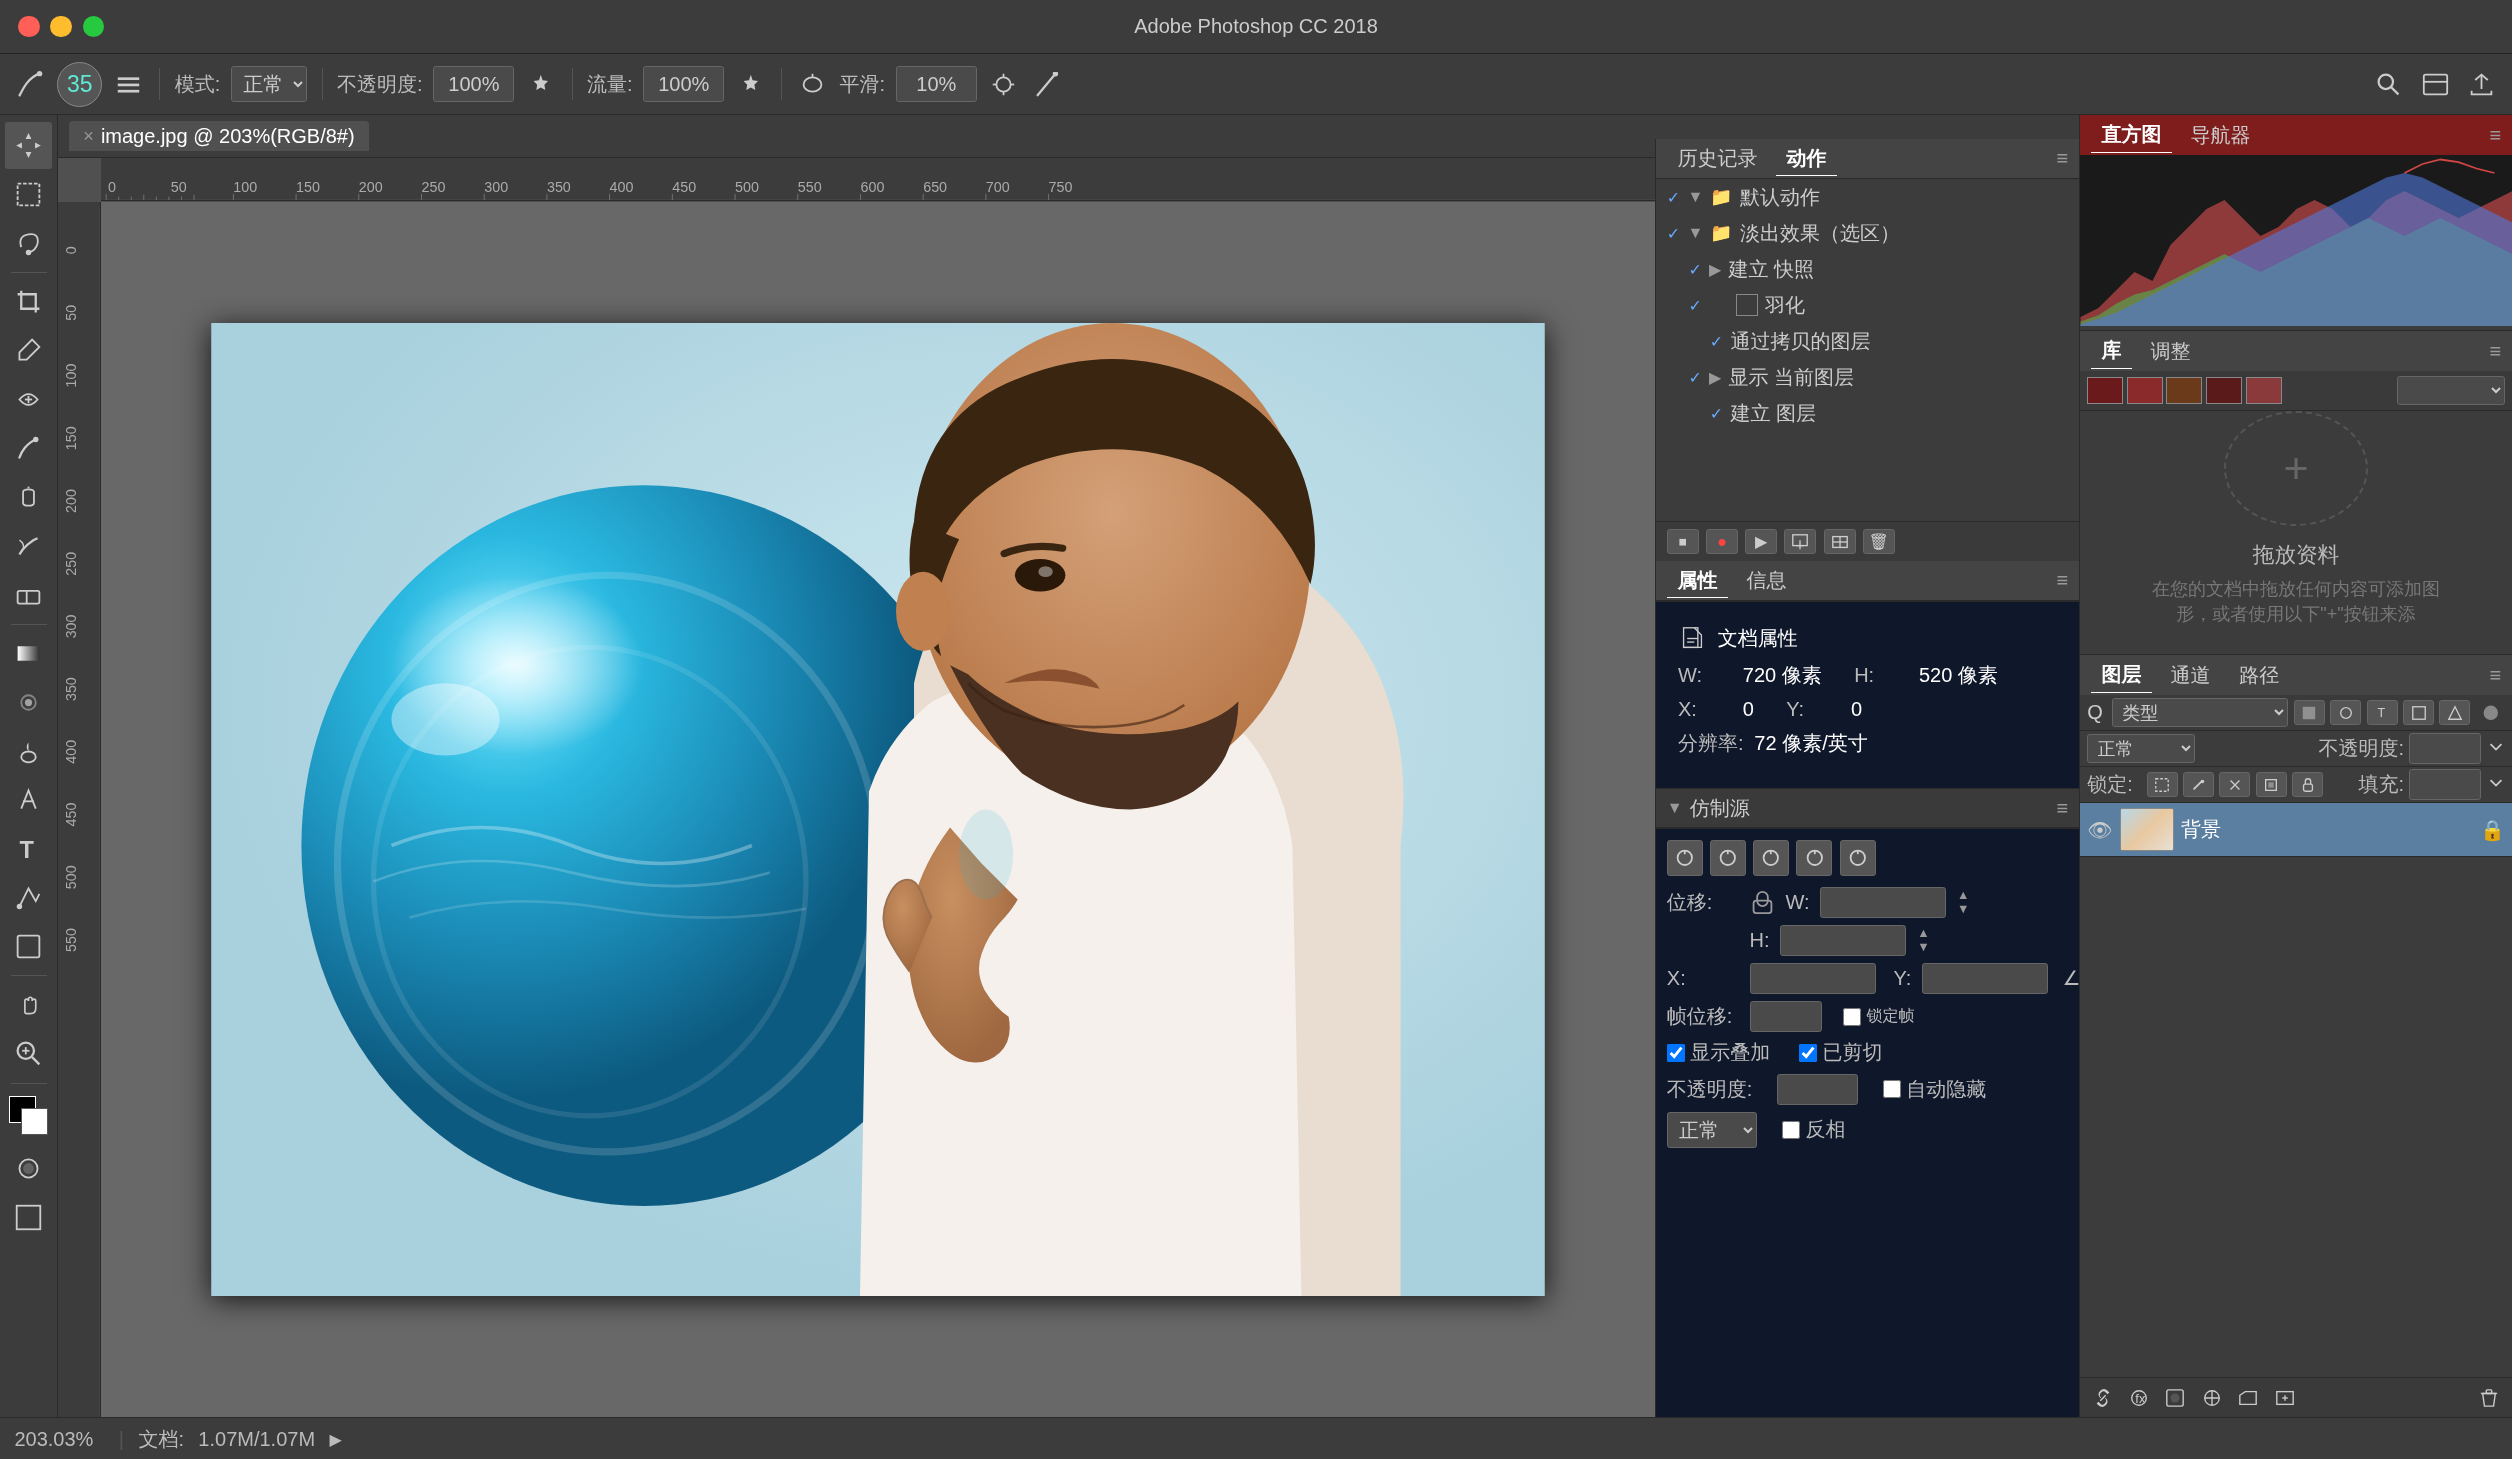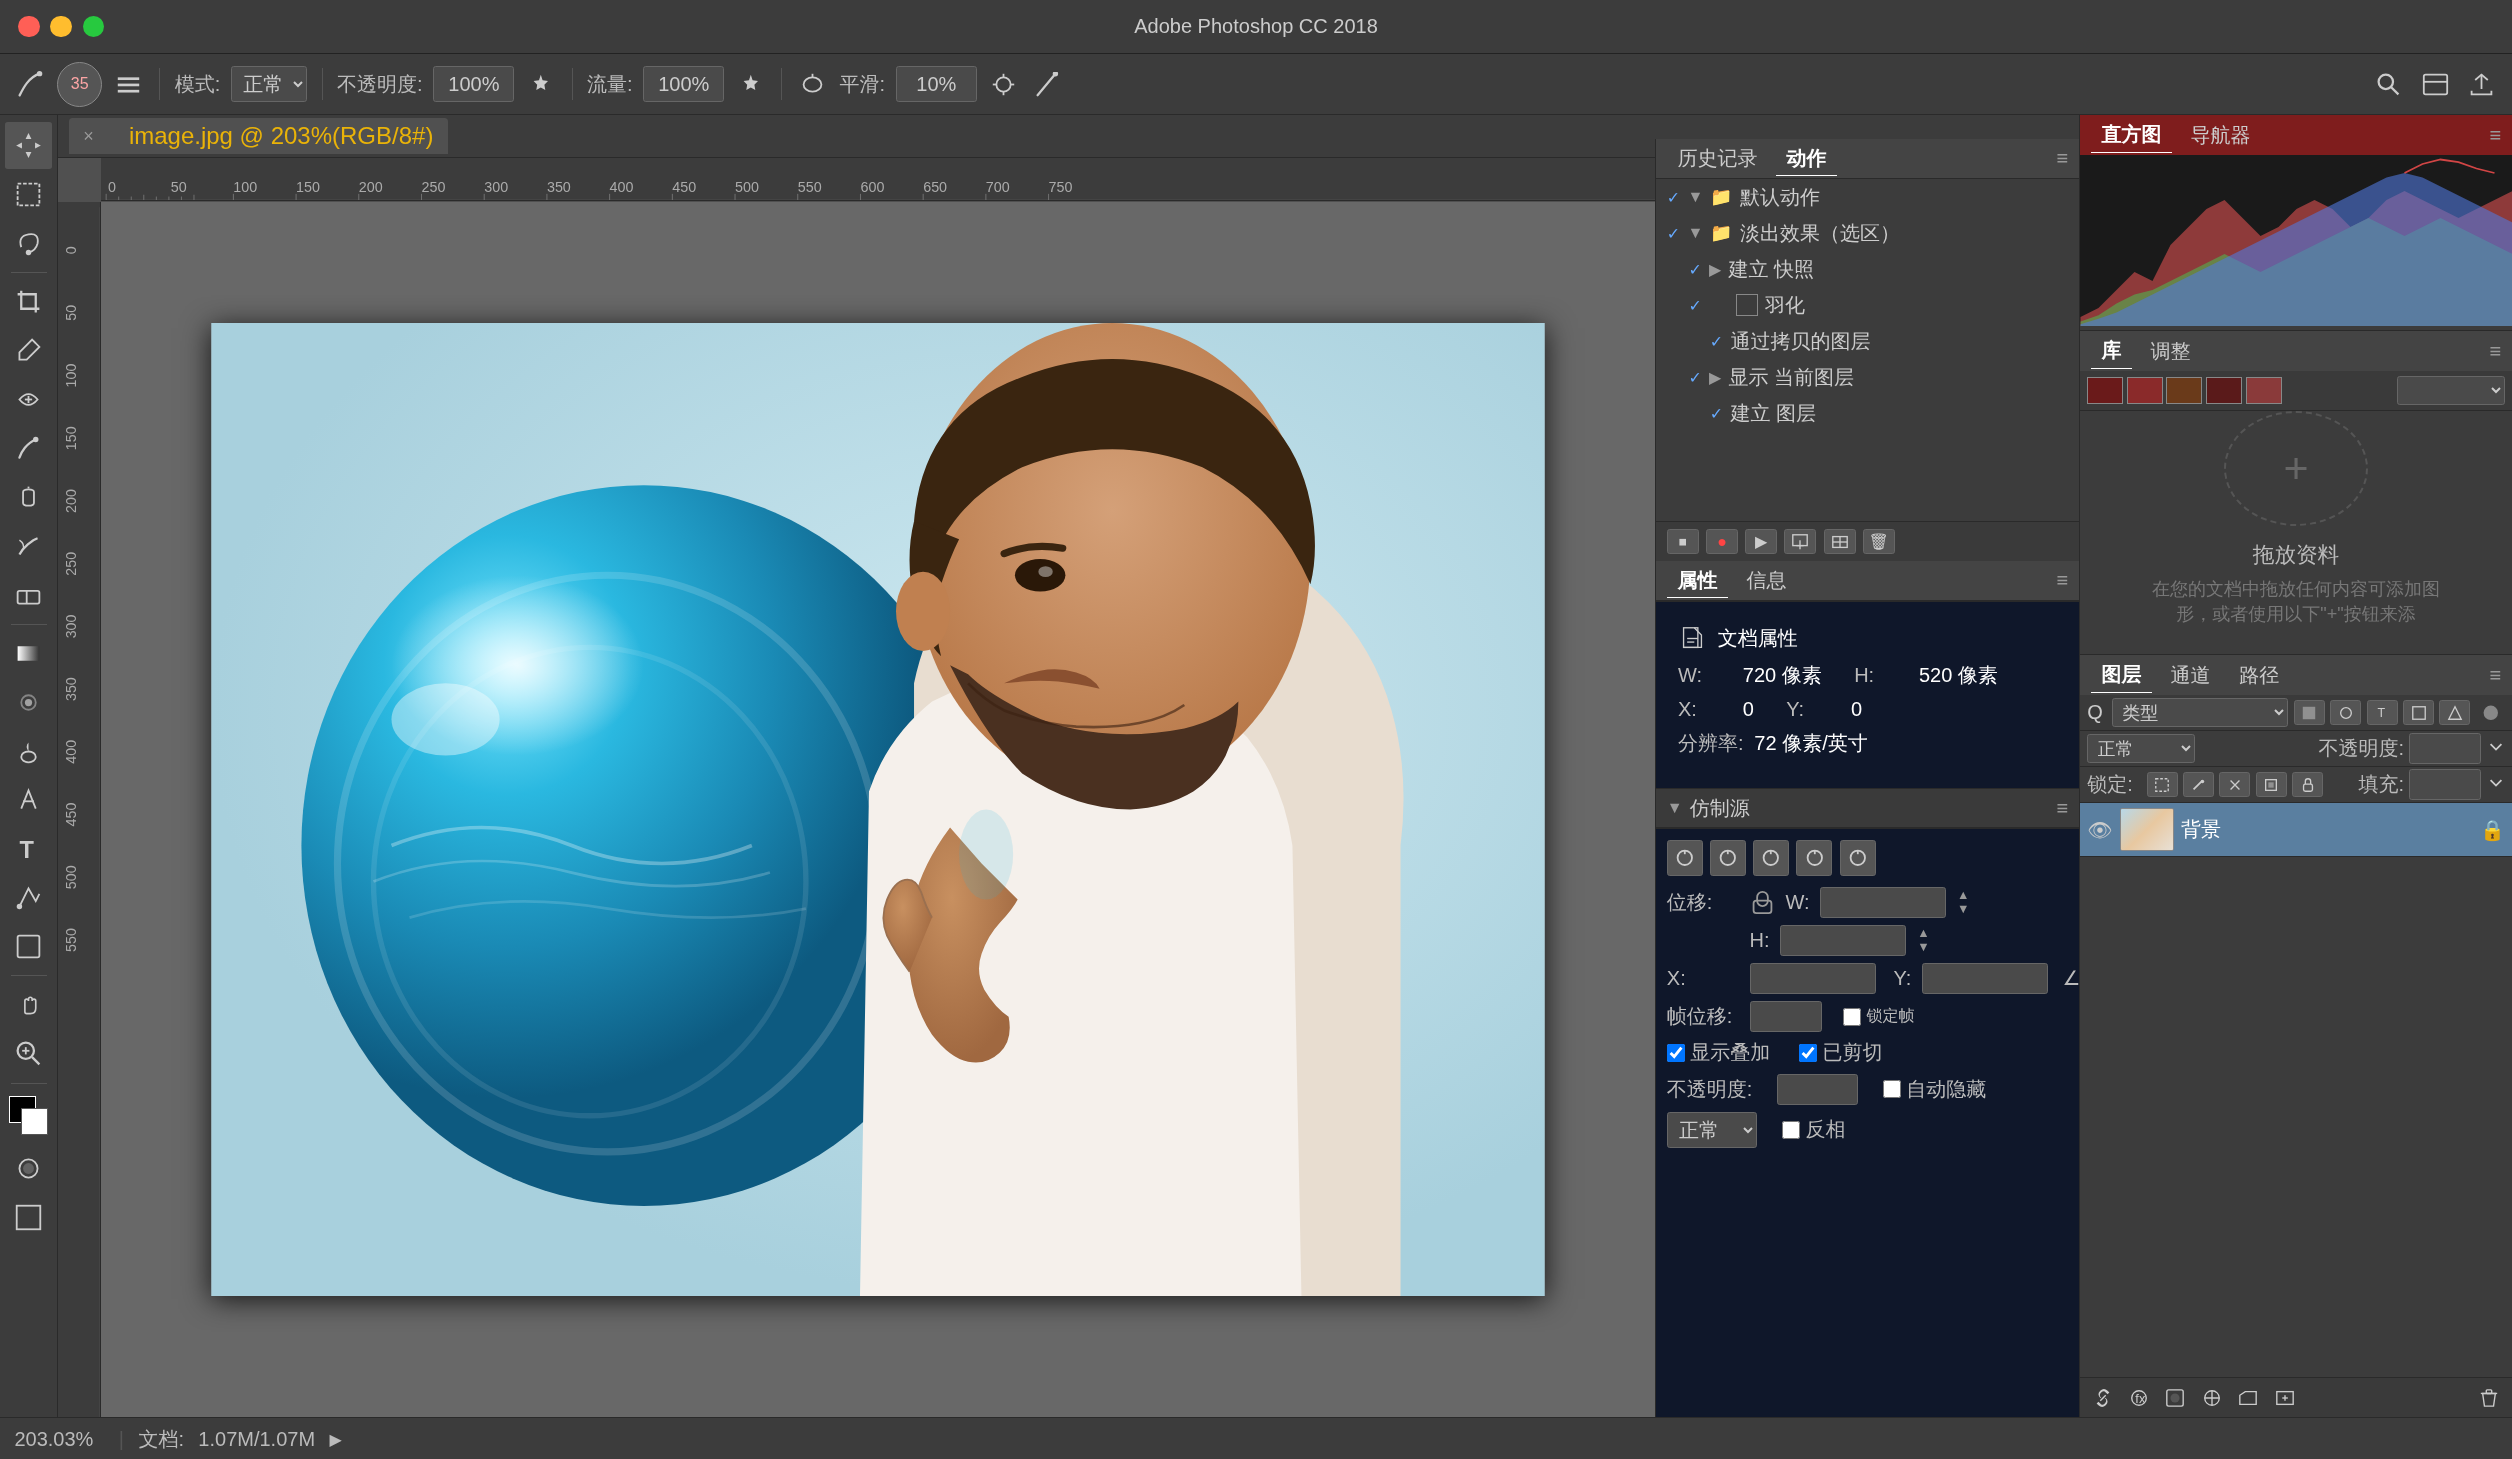--- a/index.html
+++ b/index.html
@@ -502,21 +502,21 @@
 
 <div id="toolbar">
 
   <div class="toolbar-icon">
     <svg width="29" height="29" viewBox="0 0 32 32">
         <path d="M4 28 C8 20, 14 8, 26 4" stroke="#ccc" stroke-width="2.5" fill="none" stroke-linecap="round"></path>
         <circle cx="26" cy="4" r="3" fill="#ccc"></circle>
       </svg>
   </div>
   <div class="toolbar-icon" style="width:45px;height:45px;background:#555;border-radius:50%;border:1.8px solid #888;display:flex;align-items:center;justify-content:center;">
-    <span style="font-size:16px;color:#fca5a5;text-align:center;">35</span>
+    <span style="font-size:23px;color:#5eead4;text-align:center;">35</span>
   </div>
   <div class="toolbar-icon">
     <svg width="25" height="25" viewBox="0 0 28 28">
         <rect x="2" y="6" width="24" height="3" fill="#ccc"></rect>
         <rect x="2" y="13" width="24" height="3" fill="#ccc"></rect>
         <rect x="2" y="20" width="24" height="3" fill="#ccc"></rect>
       </svg>
   </div>
   <div class="toolbar-separator"></div>
   <span class="toolbar-label">模式:</span>
@@ -726,21 +726,21 @@
           <rect x="3" y="3" width="26" height="26" fill="none" stroke="#ccc" stroke-width="2"></rect>
         </svg>
     </div>
   </div>
 
   <div id="canvas-area">
 
     <div style="position:absolute;top:0;left:0;right:0;height:43px;background:#3c3c3c;border-bottom:0.9px solid #2a2a2a;display:flex;align-items:center;padding:0 10.8px;gap:7.2px;z-index:10;">
       <div style="display:flex;align-items:center;background:#505050;padding:3.6px 14.4px;border-radius:3.6px 3.6px 0 0;gap:7.2px;">
         <span style="color:#999;font-size:18px;cursor:pointer;">×</span>
-        <span style="font-size:24px;color:#eab308;margin-left:28px;">image.jpg @ 203%(RGB/8#)</span>
+        <span style="font-size:20px;color:#ffffff;">image.jpg @ 203%(RGB/8#)</span>
       </div>
     </div>
 
     <div id="ruler-top" style="top:43px;">
       <svg class="ruler-marks" width="1802" height="43" style="position:absolute;font-size:22px" viewBox="0 0 2000 48">
         <rect width="2000" height="48" fill="#3c3c3c"></rect>
         <line x1="0" y1="47" x2="2000" y2="47" stroke="#555" stroke-width="1"></line>
 
         <g fill="#aaa" font-size="16">
           <text x="2" y="38">0</text>

